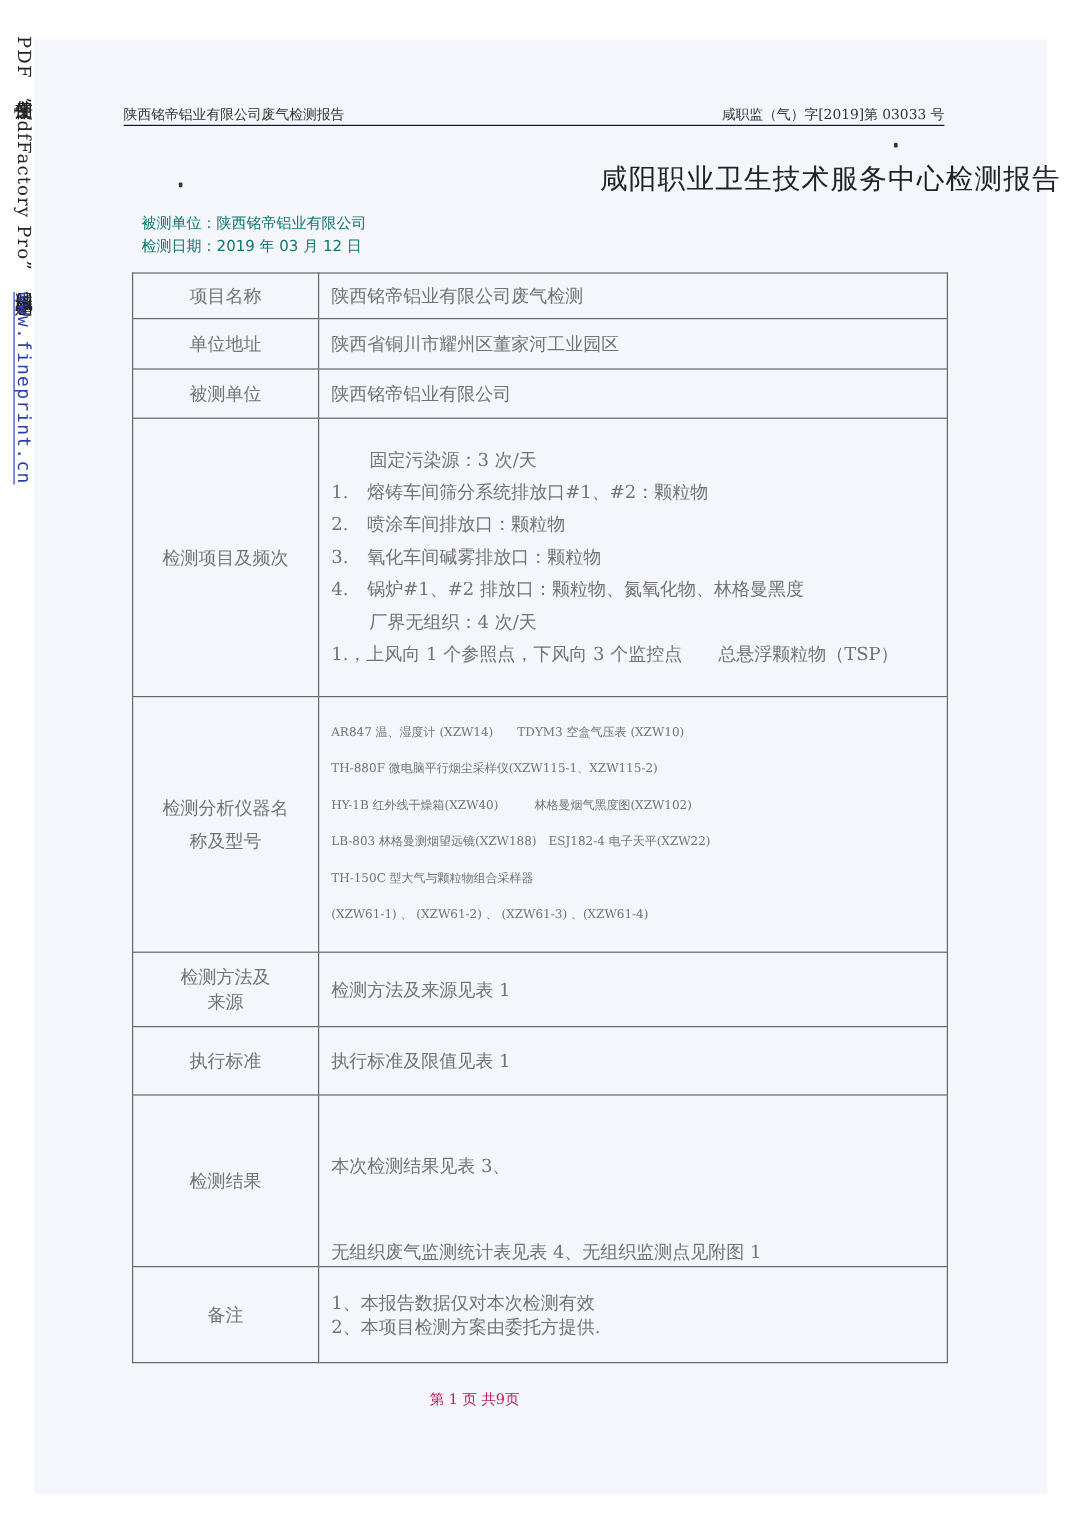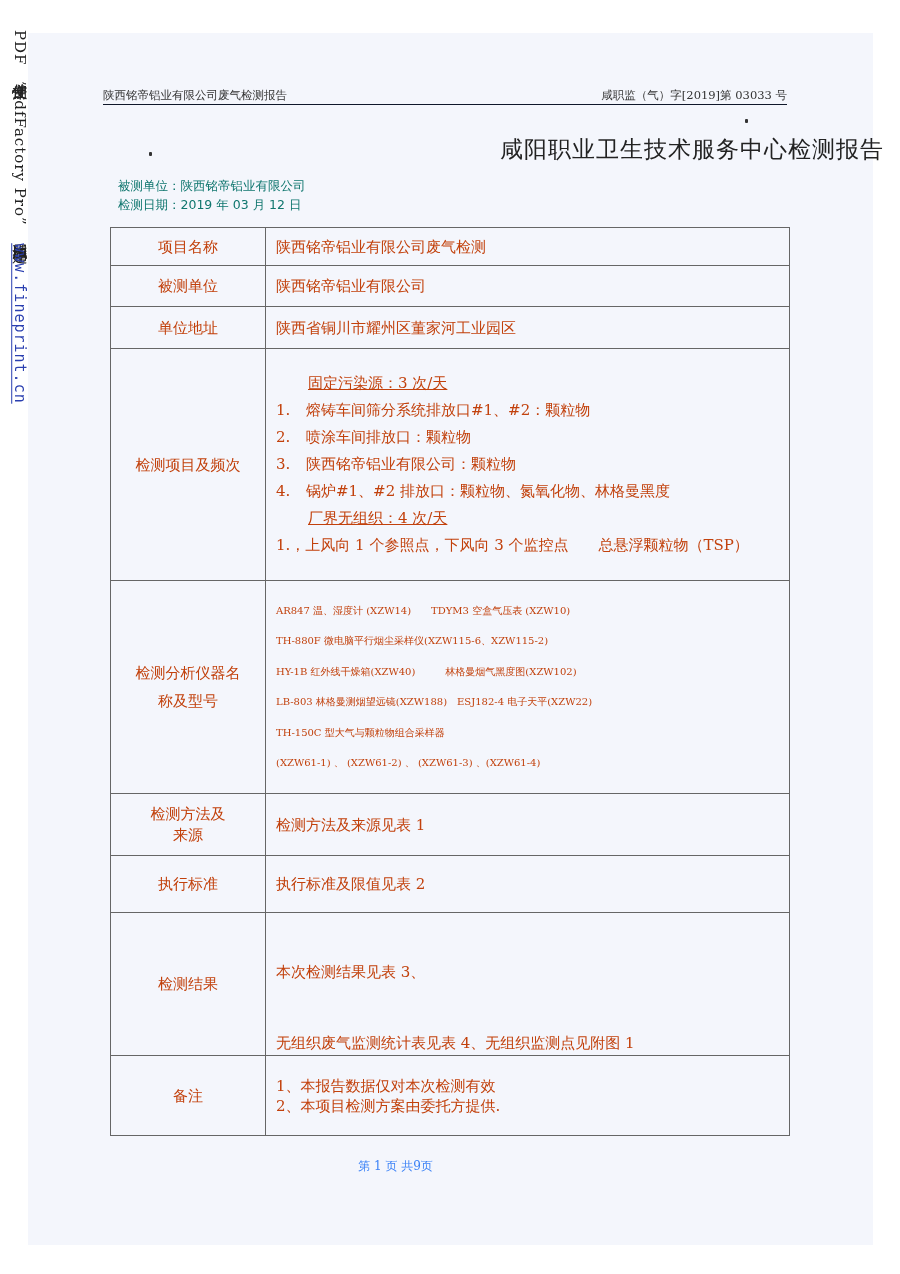--- a/index.html
+++ b/index.html
@@ -38,34 +38,34 @@
     font-size: 12.5px; color: #0f766e;
   }
   .meta.m1 { top: 178px; }
   .meta.m2 { top: 197px; }
   table.report {
     position: absolute; left: 110px; top: 227px; width: 680px;
     border-collapse: collapse; table-layout: fixed;
     border: 1.5px solid #555;
   }
   table.report td {
-    border: 1px solid #666; font-size: 15px; color: #c2410c; vertical-align: middle;
+    border: 1px solid #666; font-size: 15px; color: #737373; vertical-align: middle;
     line-height: 1.2;
   }
   td.label { width: 146px; text-align: center; padding: 0 4px; }
   td.value { padding: 0 10px; }
   .line { display: block; line-height: 27px; white-space: nowrap; }
-  .ind { padding-left: 32px; text-decoration: underline; }
+  .ind { padding-left: 32px; }
   .num { display: inline-block; width: 30px; }
   .instr .line { line-height: 30.5px; font-size: 10px; }
   .remark .line { line-height: 20px; }
   .results .line { line-height: 24px; margin-top: 47px; }
   .footer {
     position: absolute; left: 0; width: 791px; top: 1158px; text-align: center;
-    font-size: 12px; color: #3b82f6;
+    font-size: 12px; color: #be185d;
   }
   .dot { position: absolute; width: 3px; height: 4px; background: #333; border-radius: 1px; }
 </style>
 </head>
 <body>
 
 <div class="watermark">
   <span>PDF 文件使用 ”pdfFactory Pro” 试用版本创建</span>
   <a>www.fineprint.cn</a>
 </div>
@@ -84,64 +84,64 @@
 
 <div class="meta m1">被测单位：陕西铭帝铝业有限公司</div>
 <div class="meta m2">检测日期：2019 年 03 月 12 日</div>
 
 <table class="report">
   <tbody>
       <tr style="height:38px">
     <td class="label">项目名称</td>
     <td class="value">陕西铭帝铝业有限公司废气检测</td>
   </tr>
+  <tr style="height:42px">
+    <td class="label">单位地址</td>
+    <td class="value">陕西省铜川市耀州区董家河工业园区</td>
+  </tr>
   <tr style="height:41px">
     <td class="label">被测单位</td>
     <td class="value">陕西铭帝铝业有限公司</td>
-  </tr>
-  <tr style="height:42px">
-    <td class="label">单位地址</td>
-    <td class="value">陕西省铜川市耀州区董家河工业园区</td>
   </tr>
   <tr style="height:232px">
     <td class="label">检测项目及频次</td>
     <td class="value">
       <span class="line ind">固定污染源：3 次/天</span>
       <span class="line"><span class="num">1.</span><span>熔铸车间筛分系统排放口#1、#2：颗粒物</span></span>
       <span class="line"><span class="num">2.</span><span>喷涂车间排放口：颗粒物</span></span>
-      <span class="line"><span class="num">3.</span><span>陕西铭帝铝业有限公司：颗粒物</span></span>
+      <span class="line"><span class="num">3.</span><span>氧化车间碱雾排放口：颗粒物</span></span>
       <span class="line"><span class="num">4.</span><span>锅炉#1、#2 排放口：颗粒物、氮氧化物、林格曼黑度</span></span>
       <span class="line ind">厂界无组织：4 次/天</span>
       <span class="line">1.，上风向 1 个参照点，下风向 3 个监控点　　总悬浮颗粒物（TSP）</span>
     </td>
   </tr>
   <tr style="height:213px">
     <td class="label">
       <span style="display:block;line-height:28px">检测分析仪器名</span>
       <span style="display:block;line-height:28px">称及型号</span>
     </td>
     <td class="value instr">
       <span class="line">AR847 温、湿度计 (XZW14)　　TDYM3 空盒气压表 (XZW10)</span>
-      <span class="line">TH-880F 微电脑平行烟尘采样仪(XZW115-6、XZW115-2)</span>
+      <span class="line">TH-880F 微电脑平行烟尘采样仪(XZW115-1、XZW115-2)</span>
       <span class="line">HY-1B 红外线干燥箱(XZW40)　　　林格曼烟气黑度图(XZW102)</span>
       <span class="line">LB-803 林格曼测烟望远镜(XZW188)　ESJ182-4 电子天平(XZW22)</span>
       <span class="line">TH-150C 型大气与颗粒物组合采样器</span>
       <span class="line">(XZW61-1) 、 (XZW61-2) 、 (XZW61-3) 、(XZW61-4)</span>
     </td>
   </tr>
   <tr style="height:62px">
     <td class="label">
       <span style="display:block;line-height:21px">检测方法及</span>
       <span style="display:block;line-height:21px">来源</span>
     </td>
     <td class="value">检测方法及来源见表 1</td>
   </tr>
   <tr style="height:57px">
     <td class="label">执行标准</td>
-    <td class="value">执行标准及限值见表 2</td>
+    <td class="value">执行标准及限值见表 1</td>
   </tr>
   <tr style="height:65px">
     <td class="label">检测结果</td>
     <td class="value results">
       <span class="line">本次检测结果见表 3、</span>
       <span class="line">无组织废气监测统计表见表 4、无组织监测点见附图 1</span>
     </td>
   </tr>
   <tr style="height:80px">
     <td class="label">备注</td>

